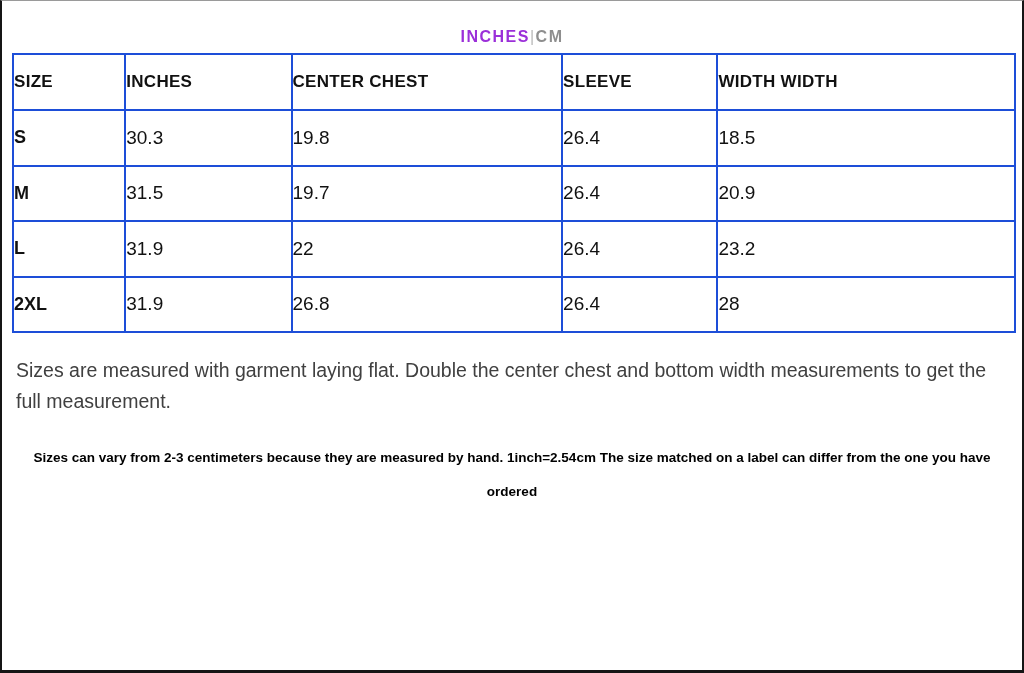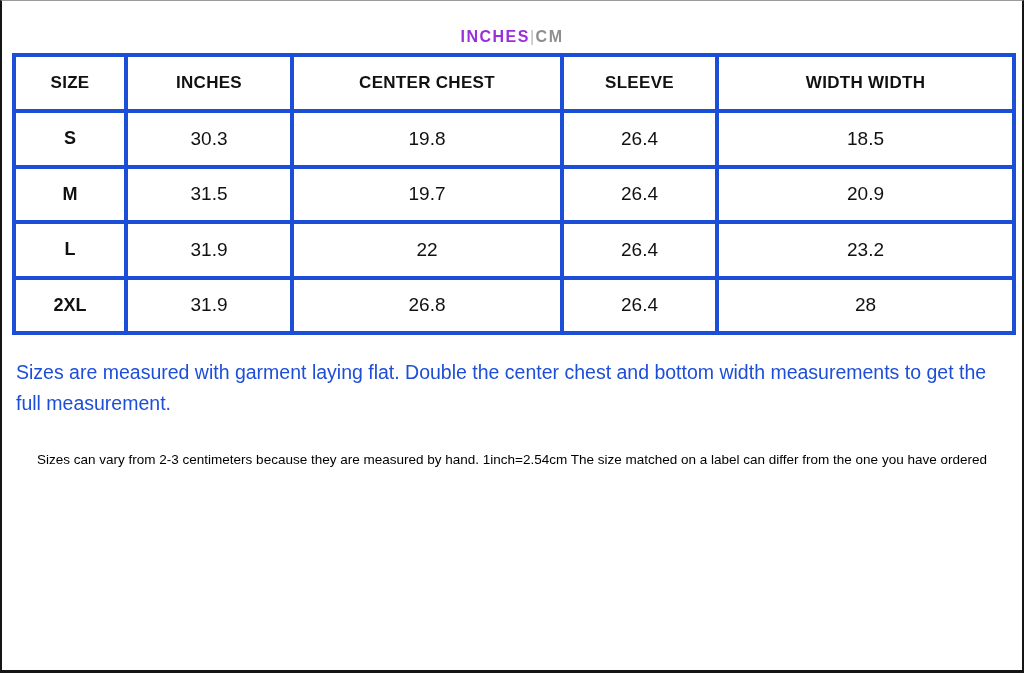--- a/index.html
+++ b/index.html
@@ -25,38 +25,38 @@
   .unit-inches { color: #9b2fd9; cursor: pointer; }
   .unit-divider { color: #b9b9b9; font-weight: 400; }
   .unit-cm { color: #8e8e8e; cursor: pointer; text-align: right; }
 
   
   .size-table {
     width: 1004px; margin: 2px auto 0 10px;
     border-collapse: collapse; table-layout: fixed;
   }
   .size-table th, .size-table td {
-    border: 4px solid #1d4ed8;
-    text-align: center; vertical-align: middle;
+    border: 2px solid #1d4ed8;
+    text-align: left; vertical-align: middle;
     height: 55.5px;
   }
   .size-table th { font-size: 17px; font-weight: 700; letter-spacing: 0.3px; height: 56px; }
   .size-table td { font-size: 19px; font-weight: 400; }
   .size-table td.size-col { font-weight: 700; font-size: 18px; }
 
   .measure-note {
     margin: 22px 14px 0 14px;
-    font-size: 19.5px; line-height: 31px; color: #1d4ed8;
+    font-size: 19.5px; line-height: 31px; color: #404040;
   }
 
   .variance-note {
     margin: 24px auto 0 auto;
     width: 1000px;
     text-align: center;
-    font-size: 13.5px; font-weight: 400; line-height: 34px; color: #000;
+    font-size: 13.5px; font-weight: 700; line-height: 34px; color: #000;
   }
 </style>
 </head>
 <body>
 
 <div class="frame">
 
   <div class="unit-toggle">
     <span class="unit-inches">INCHES</span>
     <span class="unit-divider">|</span>

